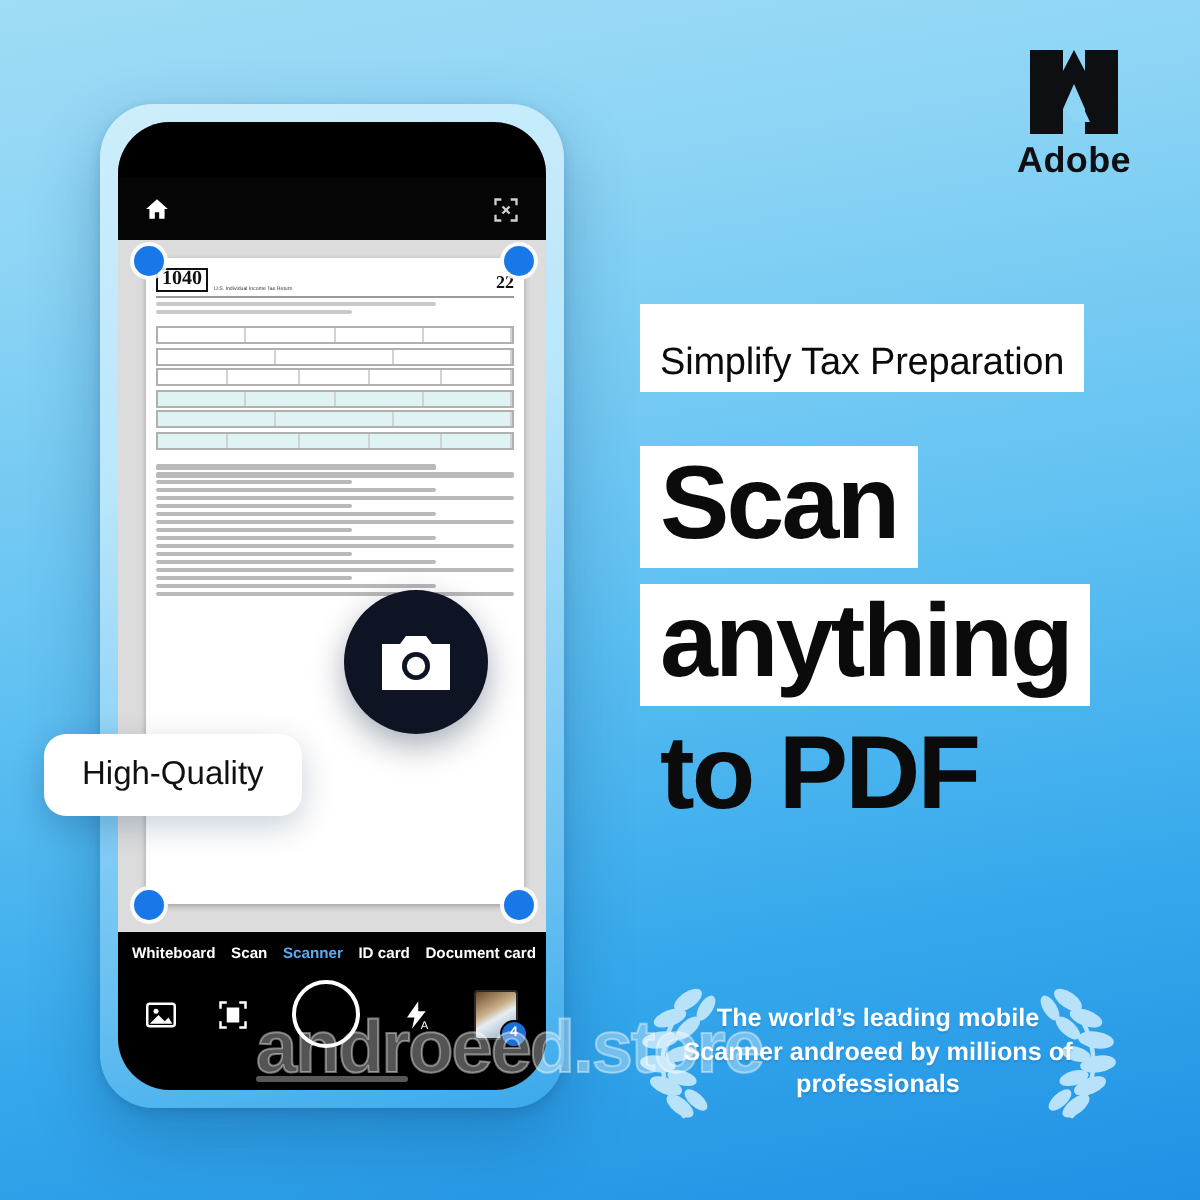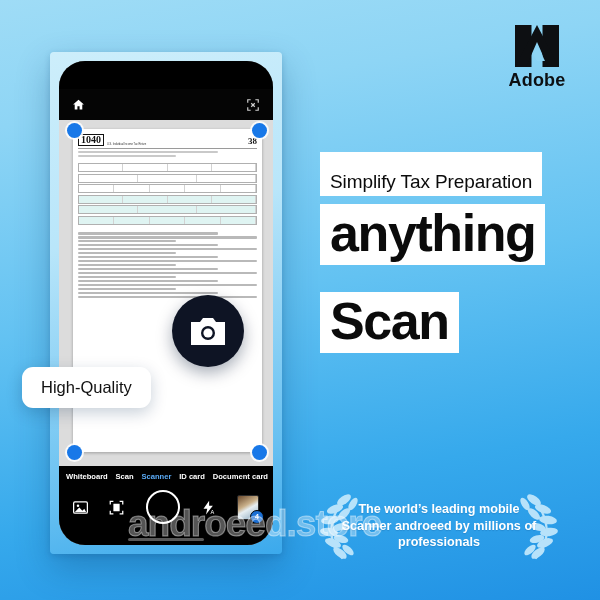--- a/index.html
+++ b/index.html
@@ -17,21 +17,21 @@
   .adobe{position:absolute;top:24px;right:26px;width:74px;text-align:center;}
   .adobe-mark{display:block;margin:0 auto;}
   .adobe-name{
     display:block;margin-top:3px;color:#0d0f12;
     font-size:18px;font-weight:bold;letter-spacing:.2px;line-height:1;
   }
 
   
   .phone{
     position:absolute;left:50px;top:52px;width:232px;height:502px;
-    border-radius:4px;
+    border-radius:27px;
     background:linear-gradient(165deg,#cdeefb 0%,#b9e6fa 35%,#67c0f1 80%,#3ba9ec 100%);
     padding:9px;box-sizing:border-box;
     box-shadow:0 14px 34px rgba(10,60,110,.30), 0 2px 6px rgba(10,60,110,.18);
   }
   .phone-inner{
     position:relative;width:100%;height:100%;border-radius:26px;overflow:hidden;
     background:#000;
     box-shadow:inset 0 0 0 2px rgba(255,255,255,.55);
   }
 
@@ -202,21 +202,21 @@
           </svg>
         </span>
       </div>
 
       <div class="viewfinder">
         <div class="doc-sheet">
           <div class="doc-head">
             <div class="doc-title-row">
               <span class="f1040">1040</span>
               <span class="f1040sub">U.S. Individual Income Tax Return</span>
-              <span class="fyear">38</span>
+              <span class="fyear">22</span>
             </div>
             <div class="rule"></div>
             <div class="ln md"></div>
               <div class="ln sh"></div>
           </div>
           <div class="grid-rows">
             <div class="row-box">
                 <i></i>
                 <i></i>
                 <i></i>
@@ -326,22 +326,23 @@
       <path d="M0 5 h9 l3-4 h10 l3 4 h9 v23 H0 Z" fill="#fff"></path>
       <circle cx="17" cy="16" r="7" fill="#0e1424"></circle>
       <circle cx="17" cy="16" r="4.6" fill="#fff"></circle>
     </svg>
   </div>
 
   <div class="hq-pill">High-Quality</div>
 
   <div class="copy">
     <div><span class="hl tagline">Simplify Tax Preparation</span></div>
+    <div><span class="hl big big1">Scan</span></div>
     <div><span class="hl big big2">anything</span></div>
-    <div><span class="hl big big1">Scan</span></div>
+    <span class="big3">to PDF</span>
   </div>
 
   <div class="laurel">
     <svg width="274" height="84" viewBox="0 0 274 84">
       <g fill="none" stroke="#bfe6fb" stroke-width="2.2" stroke-linecap="round" opacity=".95">
         <path d="M46 14 C26 30 24 56 40 74"></path>
         <g fill="#bfe6fb" stroke="none">
           <ellipse cx="42" cy="16" rx="8" ry="4" transform="rotate(-35 42 16)"></ellipse>
           <ellipse cx="33" cy="25" rx="8.5" ry="4" transform="rotate(-20 33 25)"></ellipse>
           <ellipse cx="28" cy="36" rx="9" ry="4.2" transform="rotate(-8 28 36)"></ellipse>

